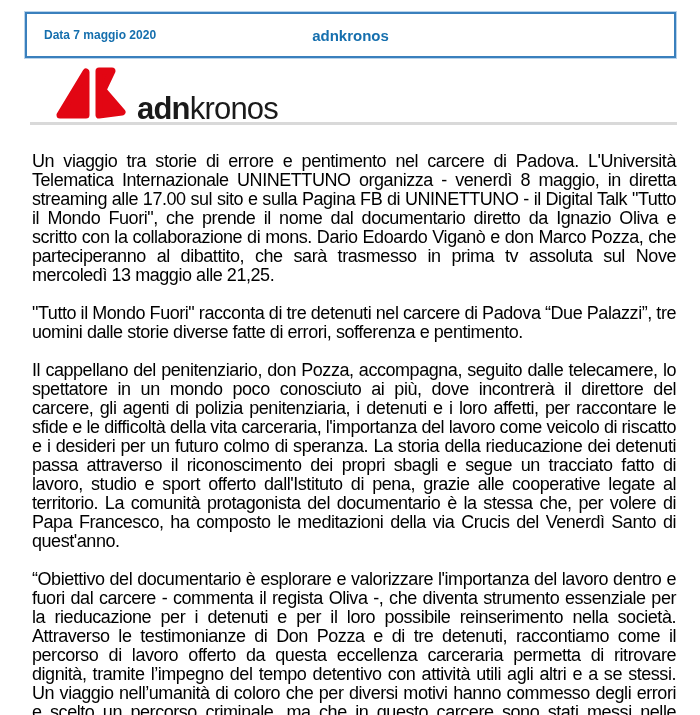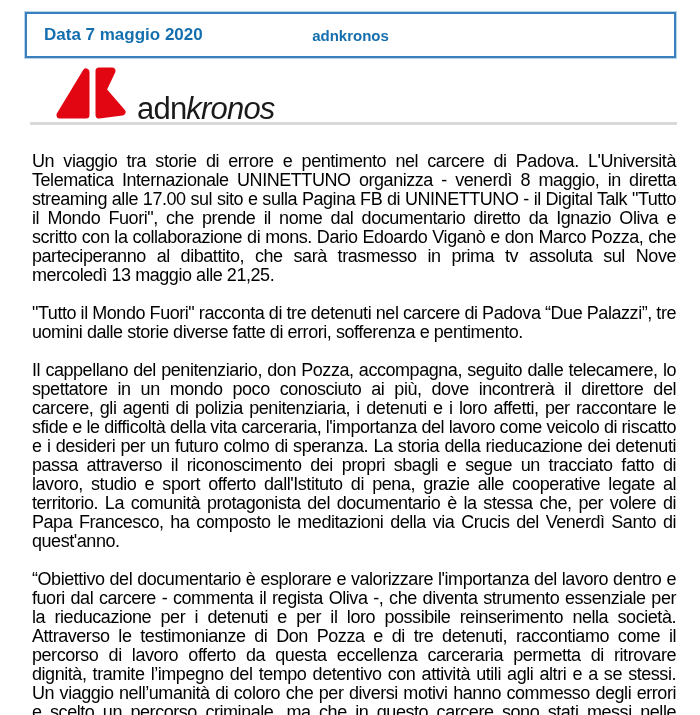--- a/index.html
+++ b/index.html
@@ -22,21 +22,21 @@
     height: 46px;
     border: 2px solid #3a80bd;
     box-shadow: 0 0 0 1px #b9d3eb;
     background: #ffffff;
   }
   .header-date {
     position: absolute;
     left: 17px;
     top: 50%;
     transform: translateY(-50%);
-    font-size: 17px;
+    font-size: 12px;
     font-weight: 700;
     color: #156fae;
     letter-spacing: 0;
   }
   .header-title {
     position: absolute;
     left: 0; right: 0;
     top: 50%;
     transform: translateY(-50%);
     text-align: center;
@@ -57,22 +57,22 @@
   .logo-mark { display: block; }
   .logo-text {
     font-size: 31px;
     line-height: 1;
     margin-left: 4px;
     margin-bottom: -4px;
     letter-spacing: -0.8px;
     color: #1a1a1a;
     white-space: nowrap;
   }
-  .logo-text .bold { font-weight: 400; }
-  .logo-text .light { font-weight: 400; font-style: italic; }
+  .logo-text .bold { font-weight: 700; }
+  .logo-text .light { font-weight: 400; }
 
   
   .divider {
     position: absolute;
     left: 30px;
     top: 122px;
     width: 647px;
     height: 3px;
     background: #d9d9d9;
     border: 0;

